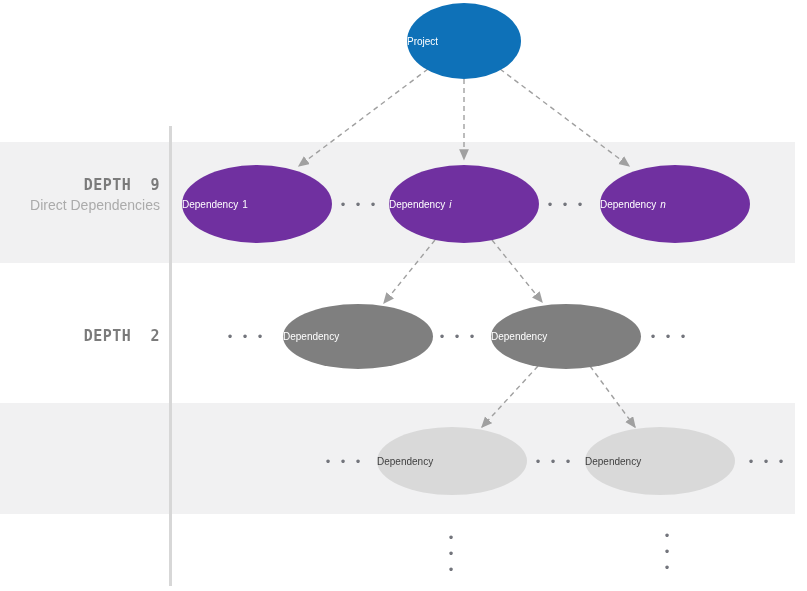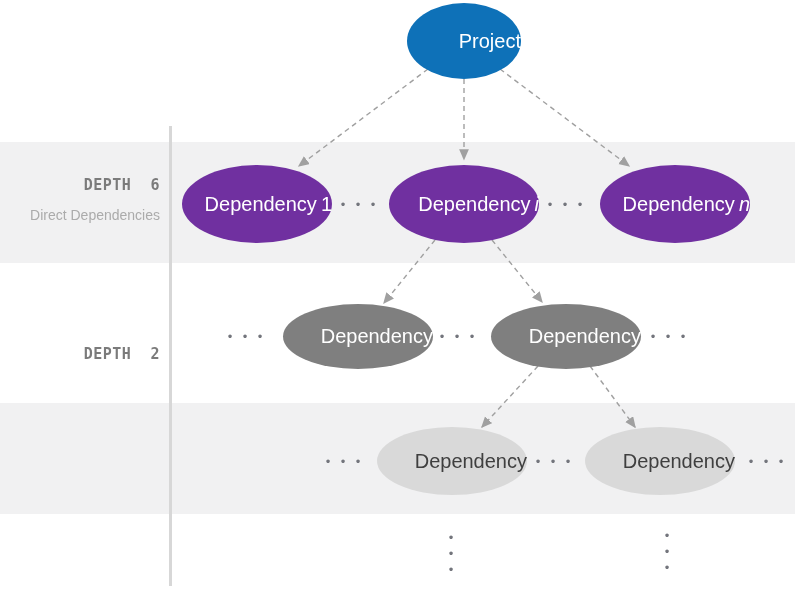--- a/index.html
+++ b/index.html
@@ -15,27 +15,27 @@
   }
   .band{position:absolute; left:0; width:795px; background:var(--band-bg);}
   #band-depth1{top:142px; height:121px;}
   #band-depth3{top:403px; height:111px;}
   #divider-line{position:absolute; left:169px; top:126px; width:3px; height:460px; background:var(--divider);}
   .row-label{position:absolute; left:0; width:160px; text-align:right;}
   .depth-label{
     font-family:"DejaVu Sans Mono", monospace; font-weight:bold; font-size:15px;
     color:var(--depth-label); letter-spacing:0.5px; white-space:pre; line-height:18px;
   }
-  .sub-label{font-size:14px; color:var(--sub-label); line-height:18px; margin-top:12px;}
+  .sub-label{font-size:14px; color:var(--sub-label); line-height:18px; margin-top:2px;}
   #label-depth1{top:176px;}
-  #label-depth2{top:327px;margin-top:18px;}
+  #label-depth2{top:327px;}
   #label-depth3{top:452px;}
   .node{
-    position:absolute; border-radius:50%; display:flex; align-items:center; justify-content:flex-end;
-    color:var(--node-text); font-size:20px; text-align:center;
+    position:absolute; border-radius:50%; display:flex; align-items:center; justify-content:flex-start;
+    color:var(--node-text); font-size:10px; text-align:center;
   }
   .node .suffix{margin-left:4px;}
   .node .suffix.it{font-style:italic;}
   #node-project{left:407px; top:3px;  width:114px; height:76px; background:var(--root-fill);}
   #node-d1-1{left:182px; top:165px; width:150px; height:78px; background:var(--depth1-fill);}
   #node-d1-i{left:389px; top:165px; width:150px; height:78px; background:var(--depth1-fill);}
   #node-d1-n{left:600px; top:165px; width:150px; height:78px; background:var(--depth1-fill);}
   #node-d2-1{left:283px; top:304px; width:150px; height:65px; background:var(--depth2-fill);}
   #node-d2-2{left:491px; top:304px; width:150px; height:65px; background:var(--depth2-fill);}
   #node-d3-1{left:377px; top:427px; width:150px; height:68px; background:var(--depth3-fill); color:var(--depth3-text);}
@@ -56,21 +56,21 @@
 </head>
 <body>
 
 <div id="canvas">
 
   <div class="band" id="band-depth1"></div>
   <div class="band" id="band-depth3"></div>
   <div id="divider-line"></div>
 
   <div class="row-label" id="label-depth1">
-    <div class="depth-label">DEPTH  6</div>
+    <div class="depth-label">DEPTH  9</div>
     <div class="sub-label">Direct Dependencies</div>
   </div>
   <div class="row-label" id="label-depth2">
     <div class="depth-label">DEPTH  2</div>
   </div>
 
   <svg id="arrows-svg" width="807" height="591">
     <defs>
       <marker id="arrow-head" markerWidth="9" markerHeight="8" refX="7" refY="3.5" orient="auto">
         <path d="M0,0 L8,3.5 L0,7 Z" fill="#a0a0a0"></path>

